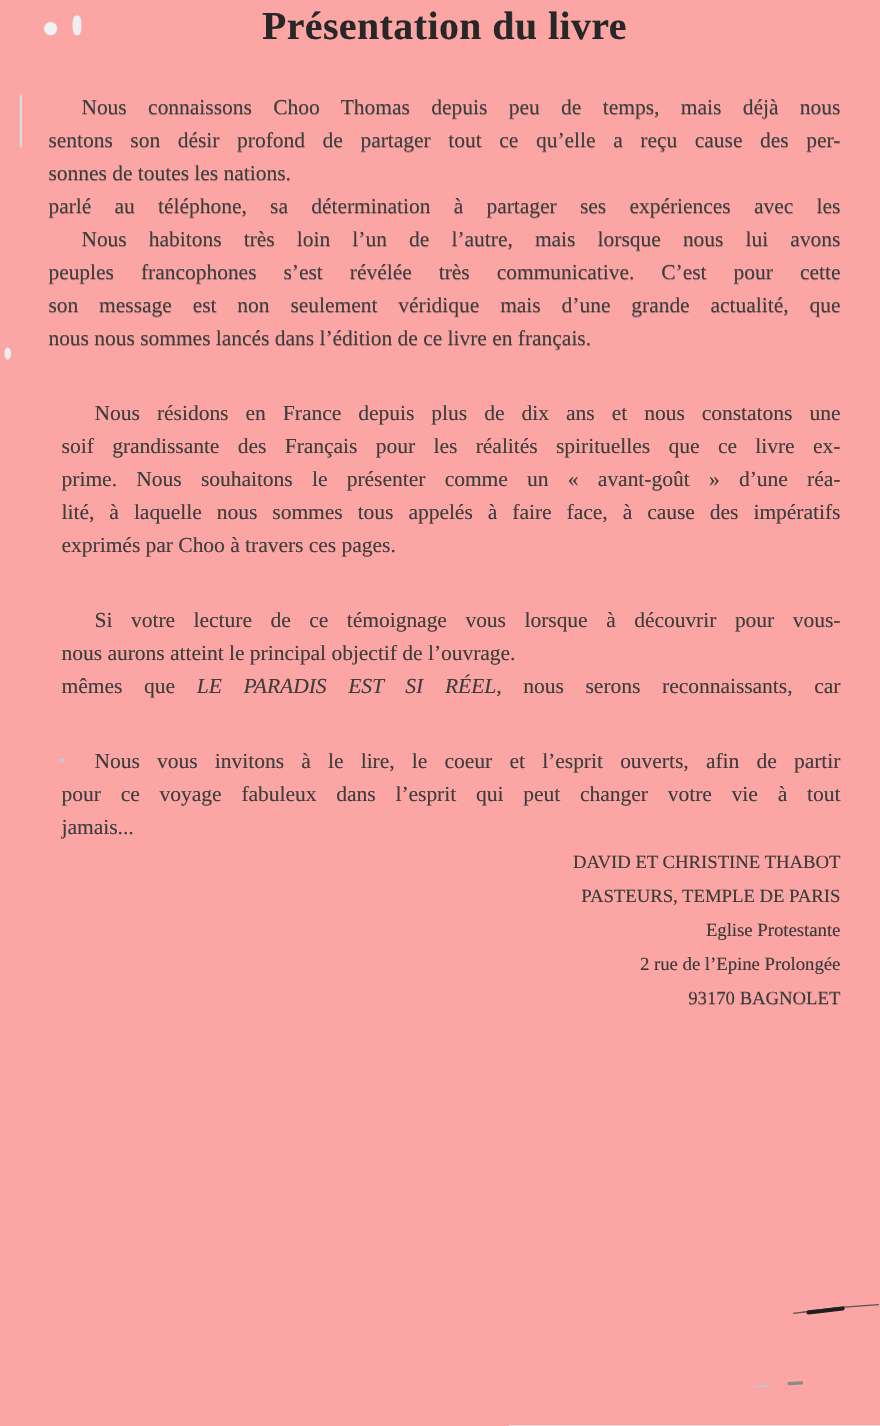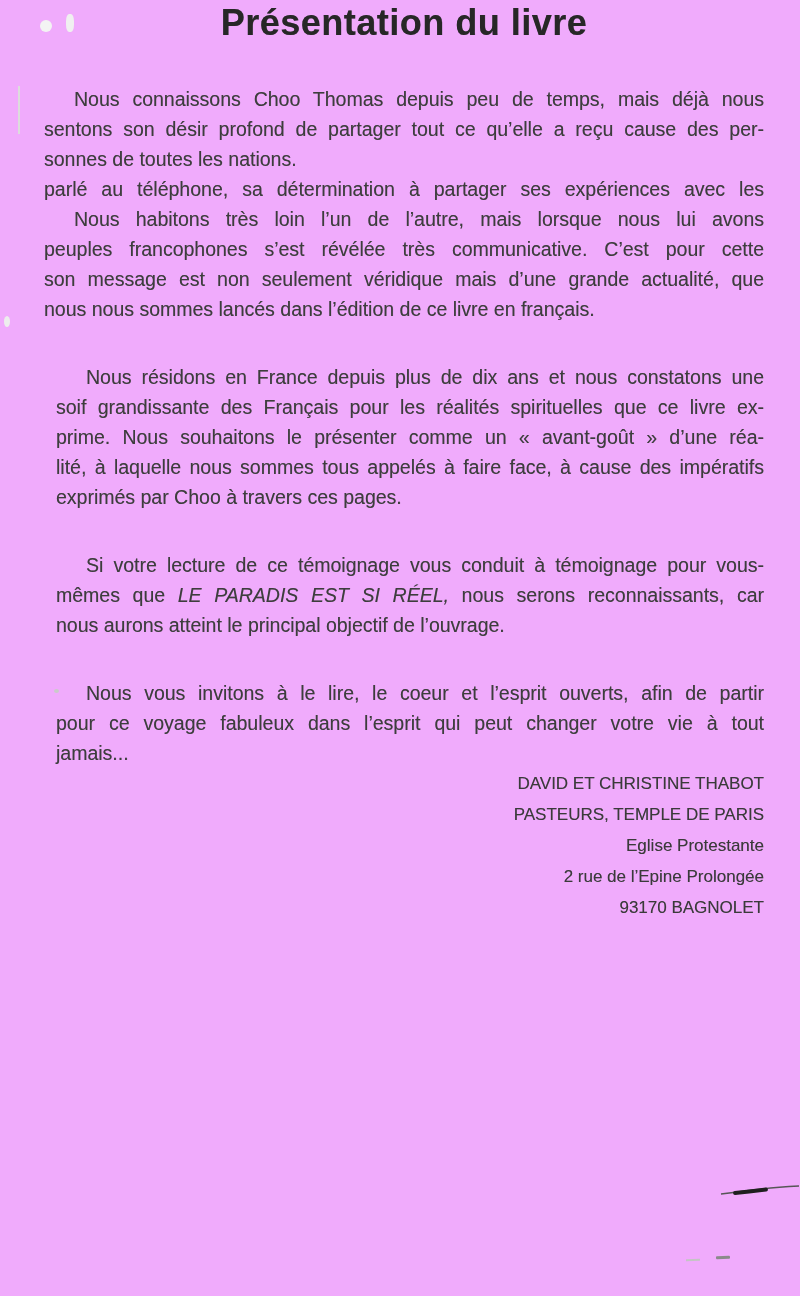--- a/index.html
+++ b/index.html
@@ -4,22 +4,22 @@
 <style>
   html, body {
     margin: 0;
     padding: 0;
     background: #ffffff;
   }
   .page {
     position: relative;
     width: 800px;
     height: 1296px;
-    background: #f0abfc;
-    font-family: Liberation Sans, sans-serif;
+    background: #fca5a5;
+    font-family: Liberation Serif, serif;
     color: #3d3d3d;
     overflow: hidden;
   }
   .title {
     position: absolute;
     top: 2px;
     left: 44px;
     width: 720px;
     margin: 0;
     text-align: center;
@@ -86,23 +86,23 @@
         <div class="line last"><span>nous nous sommes lancés dans l’édition de ce livre en français.</span></div>
       </div>
     <div class="para gap">
         <div class="line first"><span>Nous résidons en France depuis plus de dix ans et nous constatons une</span></div>
         <div class="line"><span>soif grandissante des Français pour les réalités spirituelles que ce livre ex-</span></div>
         <div class="line"><span>prime. Nous souhaitons le présenter comme un « avant-goût » d’une réa-</span></div>
         <div class="line"><span>lité, à laquelle nous sommes tous appelés à faire face, à cause des impératifs</span></div>
         <div class="line last"><span>exprimés par Choo à travers ces pages.</span></div>
       </div>
     <div class="para gap">
-        <div class="line first"><span>Si votre lecture de ce témoignage vous conduit à témoignage pour vous-</span></div>
+        <div class="line first"><span>Si votre lecture de ce témoignage vous lorsque à découvrir pour vous-</span></div>
+        <div class="line last"><span>nous aurons atteint le principal objectif de l’ouvrage.</span></div>
         <div class="line"><span>mêmes que </span><span class="italic">LE PARADIS EST SI RÉEL,</span><span> nous serons reconnaissants, car</span></div>
-        <div class="line last"><span>nous aurons atteint le principal objectif de l’ouvrage.</span></div>
       </div>
     <div class="para gap">
         <div class="line first"><span>Nous vous invitons à le lire, le coeur et l’esprit ouverts, afin de partir</span></div>
         <div class="line"><span>pour ce voyage fabuleux dans l’esprit qui peut changer votre vie à tout</span></div>
         <div class="line last"><span>jamais...</span></div>
       </div>
     <div class="signature">
         <div class="line first"><span>DAVID ET CHRISTINE THABOT</span></div>
         <div class="line"><span>PASTEURS, TEMPLE DE PARIS</span></div>
         <div class="line"><span>Eglise Protestante</span></div>

